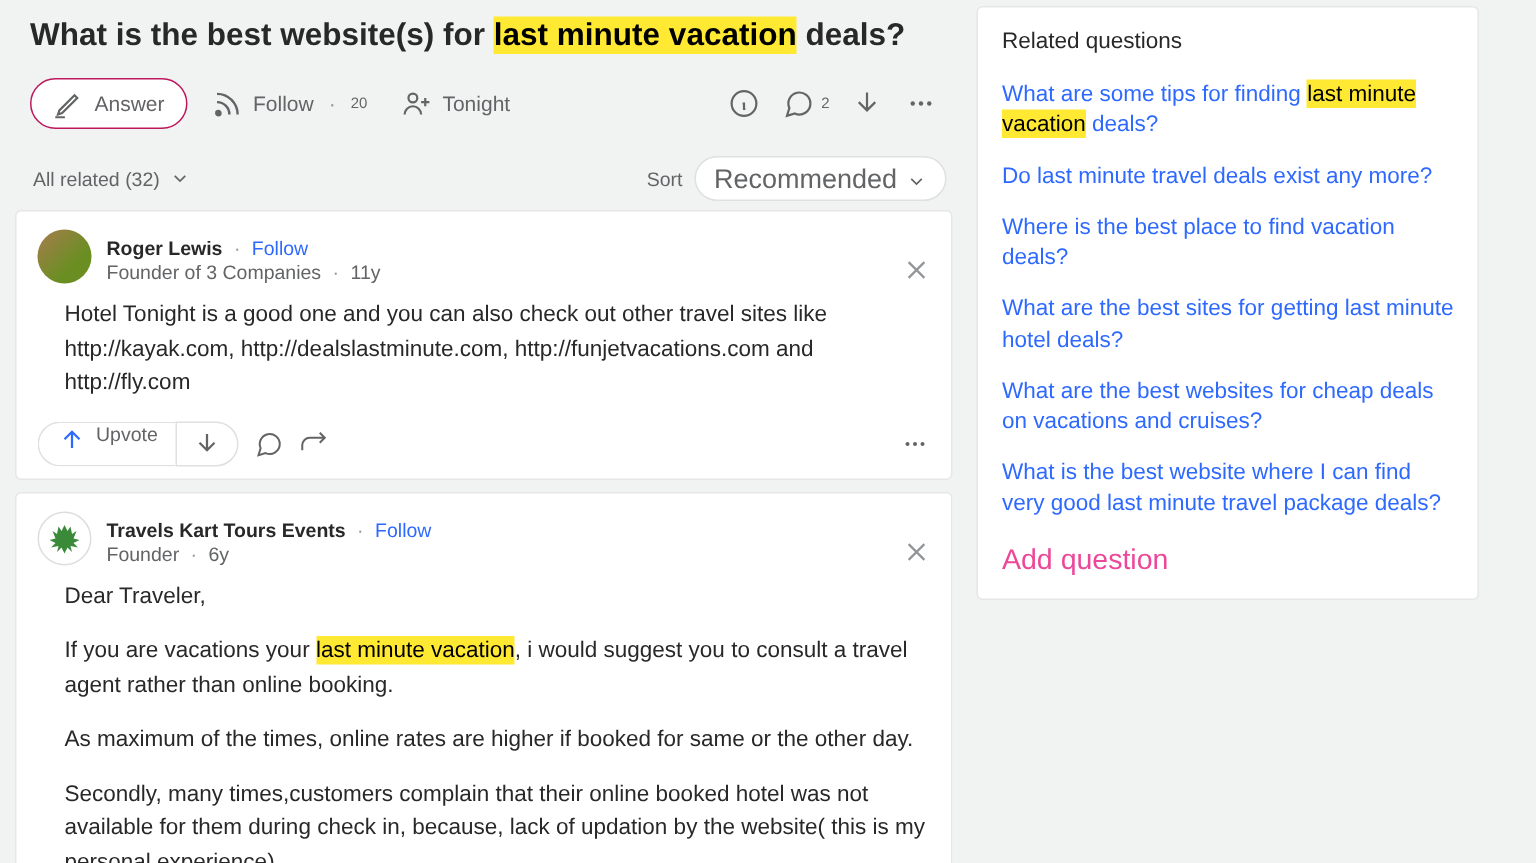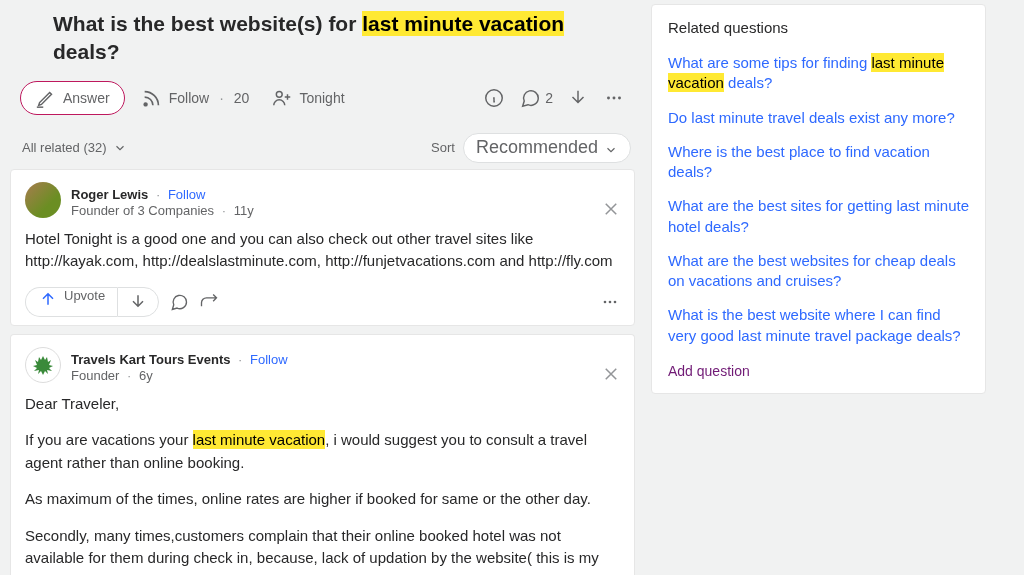--- a/index.html
+++ b/index.html
@@ -1,58 +1,58 @@
 <!DOCTYPE html>
 <html><head>
 <meta charset="utf-8">
 <style>
 * { margin: 0; padding: 0; box-sizing: border-box; font-family: -apple-system, BlinkMacSystemFont, "Segoe UI", Helvetica, Arial, sans-serif; }
 body { background: #f1f2f2; color: #282829; font-size: 15px; }
 .page { display: flex; gap: 16px; padding: 0 10px 0 10px; width: 1024px; }
 .main-col { flex: 0 0 625px; }
 .side-col { flex: 0 0 335px; background: #fff; border: 1px solid #e6e6e6; border-radius: 4px; padding: 14px 16px 12px; height: fit-content; margin-top: 4px; }
 .question-header { background: transparent; padding: 10px 10px 0 10px; }
-.question-title { font-size: 21px; font-weight: 700; line-height: 1.35; margin-bottom: 14px; margin-left: 33px; }
+.question-title { font-size: 21px; font-weight: 700; line-height: 1.35; margin-bottom: 14px; }
 mark { background: #ffe933; font-weight: inherit; padding: 1px 0; }
 .action-row { display: flex; align-items: center; justify-content: space-between; margin-bottom: 18px; }
 .action-left { display: flex; align-items: center; gap: 10px; }
 .pill-btn { display: inline-flex; align-items: center; gap: 6px; border: 1px solid #be185d; border-radius: 20px; background: #fff; height: 34px; padding: 0 14px; font-weight: 500; font-size: 14px; color: #636466; cursor: pointer; }
 .flat-btn { display: inline-flex; align-items: center; gap: 6px; background: transparent; border: none; height: 34px; padding: 0 6px; font-weight: 500; font-size: 14px; color: #636466; cursor: pointer; }
 .icon { width: 22px; height: 22px; color: #636466; display: inline-flex; align-items: center; justify-content: center; }
 .icon svg { width: 100%; height: 100%; }
 .action-right { display: flex; align-items: center; gap: 14px; color: #636466; }
-.count { font-size: 14px; color: #636466; }
+.count { font-size: 10px; color: #636466; }
 .filter-row { display: flex; align-items: center; justify-content: space-between; padding: 0 4px 6px 12px; color: #636466; font-size: 13px; }
 .filter-left { display: inline-flex; align-items: center; gap: 6px; cursor: pointer; }
 .sort-wrap { display: inline-flex; align-items: center; gap: 8px; font-size: 13px; }
 .sort-btn { display: inline-flex; align-items: center; gap: 6px; border: 1px solid #dee0e1; border-radius: 20px; background: #fff; height: 30px; padding: 0 12px; font-size: 18px; color: #636466; cursor: pointer; }
 .answer-card { background: #fff; border: 1px solid #e6e6e6; border-radius: 4px; padding: 12px 14px 8px; margin-bottom: 8px; }
 .answer-head { display: flex; align-items: flex-end; }
 .avatar { width: 36px; height: 36px; border-radius: 50%; flex: 0 0 36px; margin-right: 10px; display: flex; align-items: center; justify-content: center; color: #fff; font-size: 13px; font-weight: 600; }
 .avatar.a1 { background: linear-gradient(135deg, #a87c4f 0%, #6b8e23 65%); }
 .avatar.a2 { background: #fff; border: 1px solid #ddd; color: #e7b700; }
 .author-block { flex: 1; }
 .author-line { font-size: 13px; }
 .author-name { font-weight: 700; color: #282829; }
 .follow-link { color: #2e69ff; font-weight: 500; }
 .dot { color: #939598; padding: 0 4px; }
 .sub-line { font-size: 13px; color: #636466; margin-top: 1px; }
 .close-x { width: 18px; height: 18px; color: #939598; cursor: pointer; margin-left: 8px; margin-top: 2px; }
 .answer-body { margin-top: 10px; color: #282829; line-height: 1.5; }
-.answer-body p { margin-bottom: 14px; }
+.answer-body p { margin-bottom: 14px; margin-left: 18px; }
 .answer-actions { display: flex; align-items: center; justify-content: space-between; margin-top: 8px; }
 .act-left { display: flex; align-items: center; gap: 10px; }
 .upvote-btn { display: inline-flex; align-items: flex-start; gap: 6px; border: 1px solid #dee0e1; border-radius: 20px 0 0 20px; border-right: none; background: #fff; height: 30px; padding: 0 12px; font-size: 13px; color: #636466; cursor: pointer; }
 .upvote-btn .up { color: #2e69ff; }
 .downvote-ext { display: inline-flex; align-items: center; border: 1px solid #dee0e1; border-radius: 0 20px 20px 0; background: #fff; height: 30px; padding: 0 10px; cursor: pointer; margin-left: -10px; }
 .small-icon { width: 20px; height: 20px; color: #636466; display:inline-flex; align-items:center; justify-content:center; }
 .small-icon svg { width:100%; height:100%; }
 .side-title { font-weight: 500; font-size: 15px; margin-bottom: 10px; }
 .rel-q { display: block; color: #2e69ff; font-size: 15px; line-height: 1.35; padding: 7px 0; cursor: pointer; }
-.add-q { color: #701a75; font-size: 14px; padding: 10px 0 2px; cursor: pointer; }
+.add-q { color: #ec4899; font-size: 19px; padding: 10px 0 2px; cursor: pointer; }
 .link-ish { color: #282829; }
 .chev { width: 14px; height: 14px; }
 </style>
 </head>
 <body>
 
 <div class="page">
   <div class="main-col">
 
     <div class="question-header">

